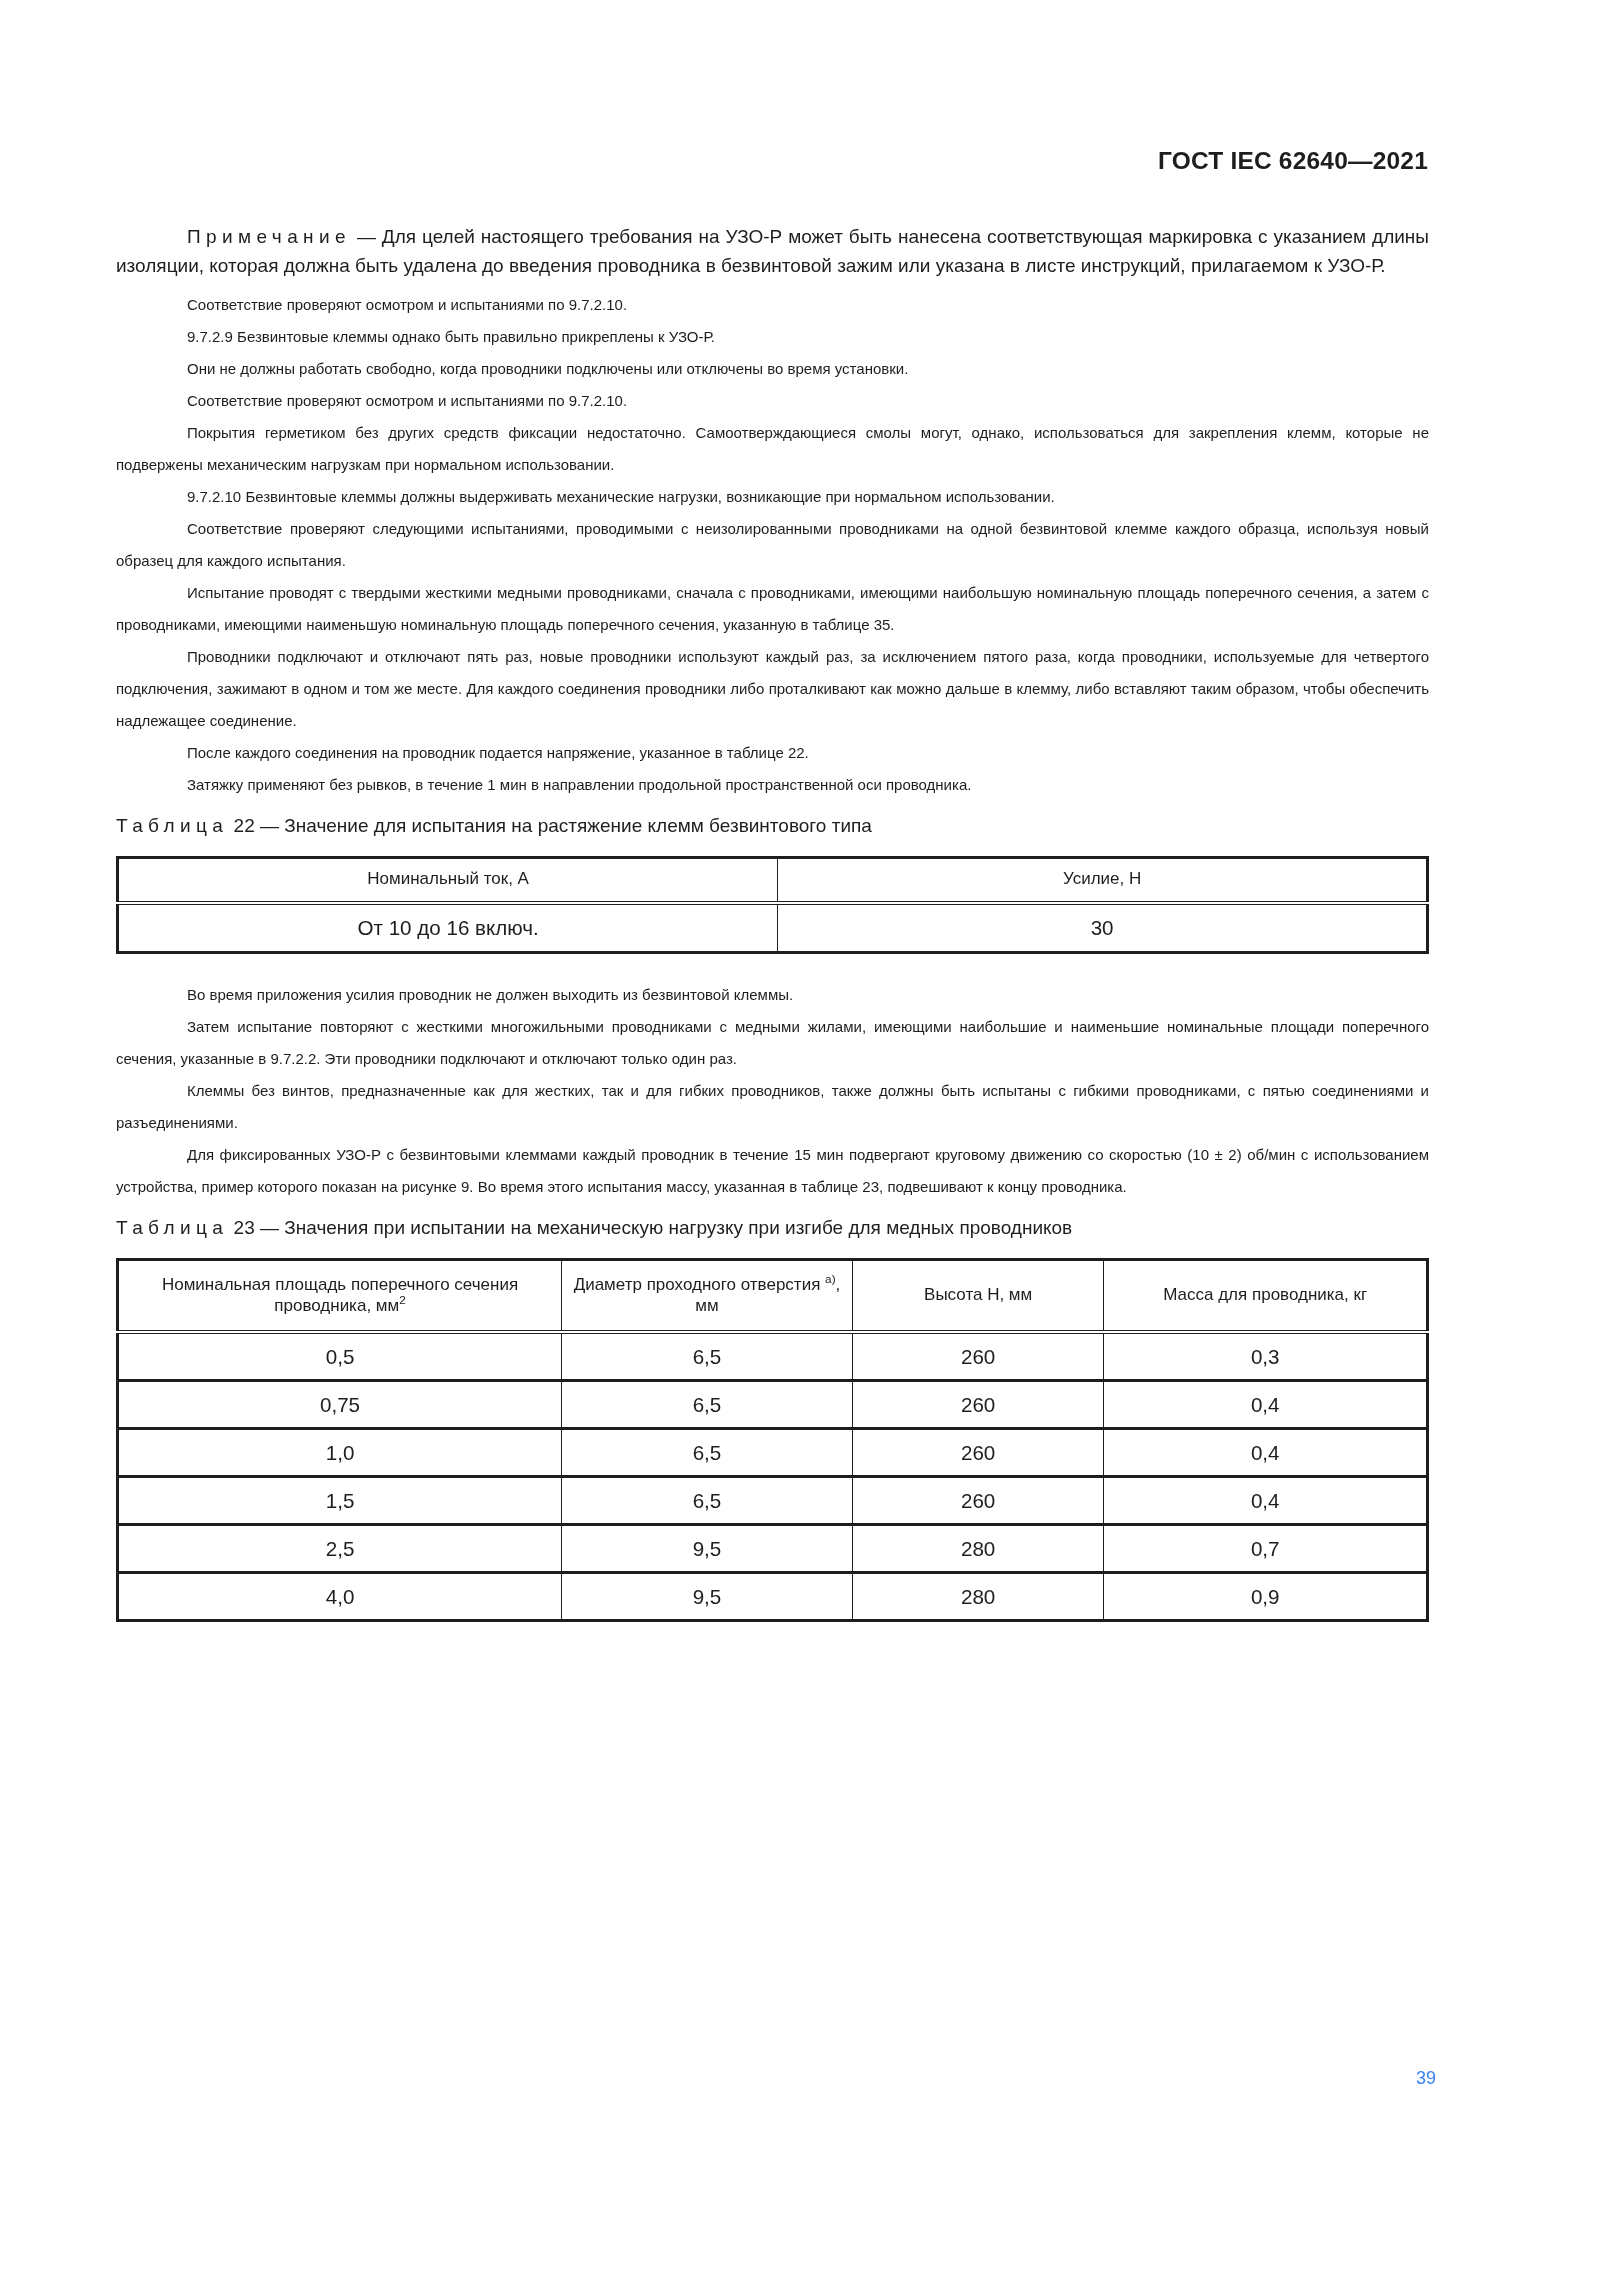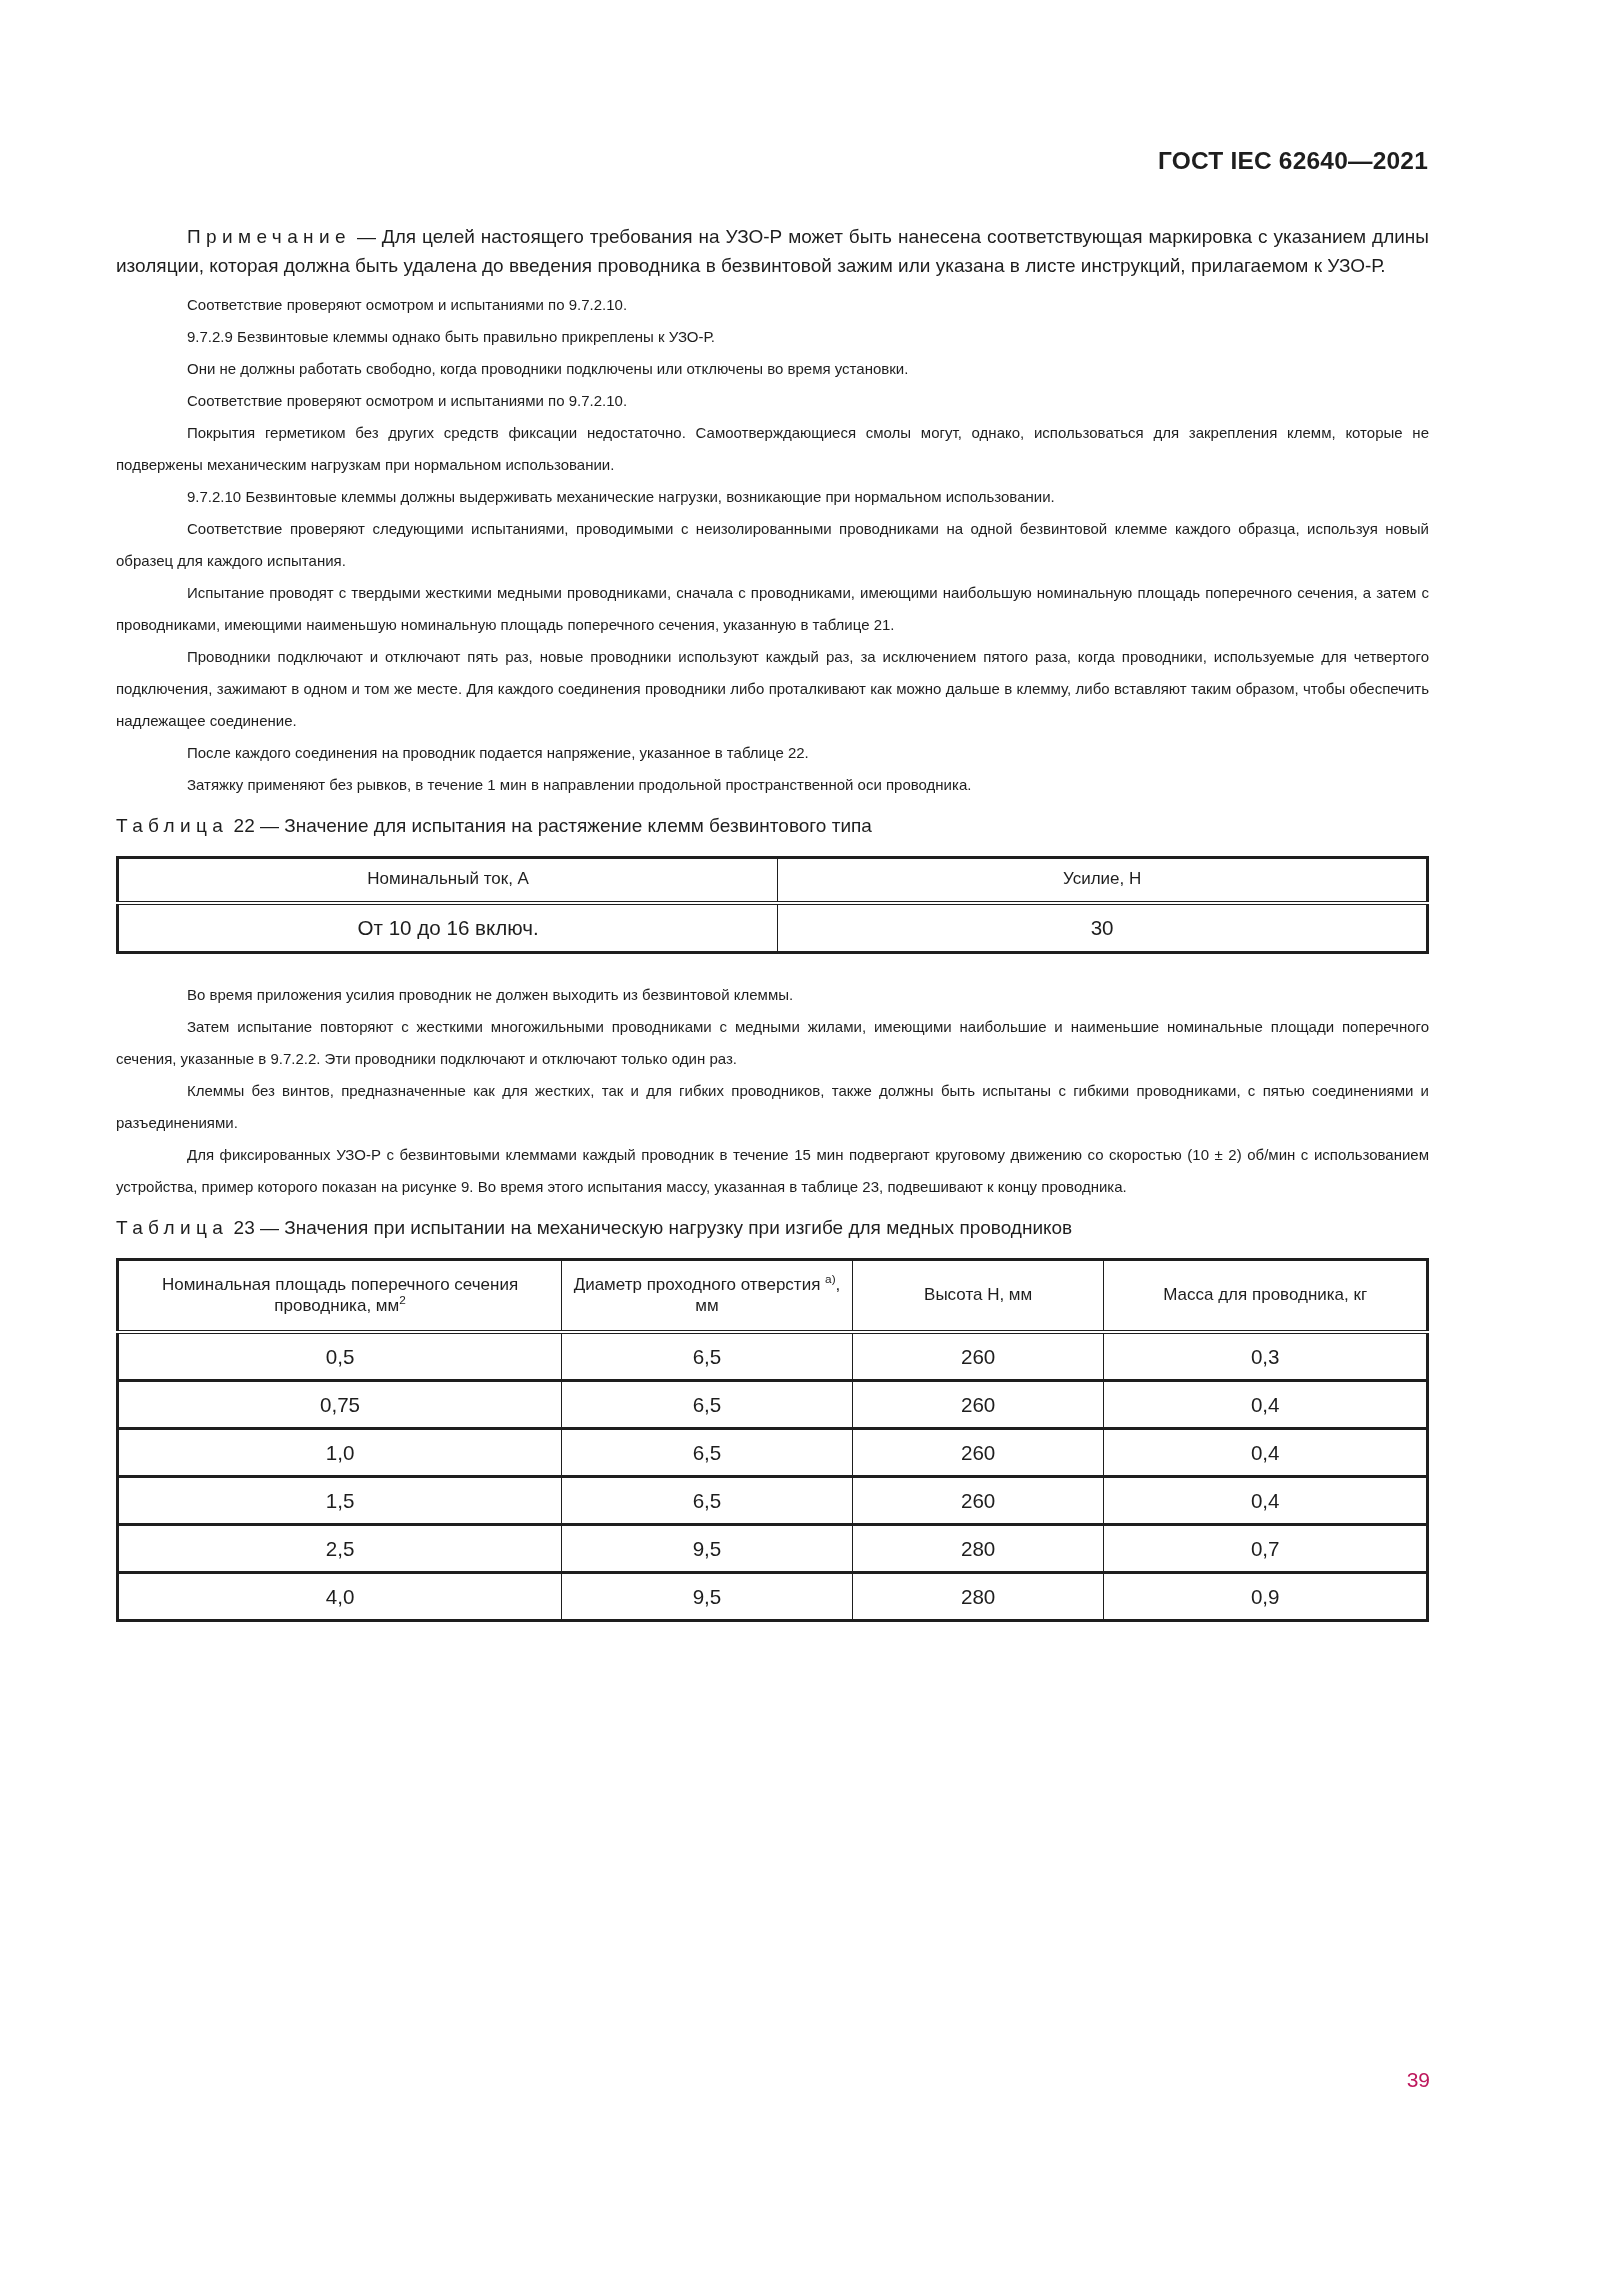--- a/index.html
+++ b/index.html
@@ -43,41 +43,41 @@
     }
     table.t tr.first td { border-top: none; }
     #t22 { margin-top: 17.6px; border-radius: 11px; }
     #t22 th { height: 42px; }
     #t22 td { height: 46px; }
     #t23 { margin-top: 17.6px; }
     #t23 th { height: 69px; }
     #t23 td { height: 45px; }
     sup { font-size: 11.8px; line-height: 0; vertical-align: 6.9px; }
     .page-number {
-      position: absolute; right: 191px; top: 2068px; font-size: 21px; color: #be185d;
+      position: absolute; right: 185px; top: 2068px; font-size: 18px; color: #3b82f6;
     }
   </style>
 </head>
 <body>
 
 <div class="page-header">ГОСТ IEC 62640—2021</div>
 
 <div class="content">
 
   <p class="note"><span class="spaced">Примечание</span><span> — Для целей настоящего требования на УЗО-Р может быть нанесена соответствующая маркировка с указанием длины изоляции, которая должна быть удалена до введения проводника в безвинтовой зажим или указана в листе инструкций, прилагаемом к УЗО-Р.</span></p>
 
   <div>
     <p class="para">Соответствие проверяют осмотром и испытаниями по 9.7.2.10.</p>
     <p class="para">9.7.2.9 Безвинтовые клеммы однако быть правильно прикреплены к УЗО-Р.</p>
     <p class="para">Они не должны работать свободно, когда проводники подключены или отключены во время установки.</p>
     <p class="para">Соответствие проверяют осмотром и испытаниями по 9.7.2.10.</p>
     <p class="para">Покрытия герметиком без других средств фиксации недостаточно. Самоотверждающиеся смолы могут, однако, использоваться для закрепления клемм, которые не подвержены механическим нагрузкам при нормальном использовании.</p>
     <p class="para">9.7.2.10 Безвинтовые клеммы должны выдерживать механические нагрузки, возникающие при нормальном использовании.</p>
     <p class="para">Соответствие проверяют следующими испытаниями, проводимыми с неизолированными проводниками на одной безвинтовой клемме каждого образца, используя новый образец для каждого испытания.</p>
-    <p class="para">Испытание проводят с твердыми жесткими медными проводниками, сначала с проводниками, имеющими наибольшую номинальную площадь поперечного сечения, а затем с проводниками, имеющими наименьшую номинальную площадь поперечного сечения, указанную в таблице 21.</p>
+    <p class="para">Испытание проводят с твердыми жесткими медными проводниками, сначала с проводниками, имеющими наибольшую номинальную площадь поперечного сечения, а затем с проводниками, имеющими наименьшую номинальную площадь поперечного сечения, указанную в таблице 35.</p>
     <p class="para">Проводники подключают и отключают пять раз, новые проводники используют каждый раз, за исключением пятого раза, когда проводники, используемые для четвертого подключения, зажимают в одном и том же месте. Для каждого соединения проводники либо проталкивают как можно дальше в клемму, либо вставляют таким образом, чтобы обеспечить надлежащее соединение.</p>
     <p class="para">После каждого соединения на проводник подается напряжение, указанное в таблице 22.</p>
     <p class="para">Затяжку применяют без рывков, в течение 1 мин в направлении продольной пространственной оси проводника.</p>
   </div>
 
   <p class="caption" style="margin-top:11.8px"><span class="spaced">Таблица</span><span> 22 — Значение для испытания на растяжение клемм безвинтового типа</span></p>
 
   <table class="t" id="t22">
     <colgroup>
         <col style="width:50.4%">

